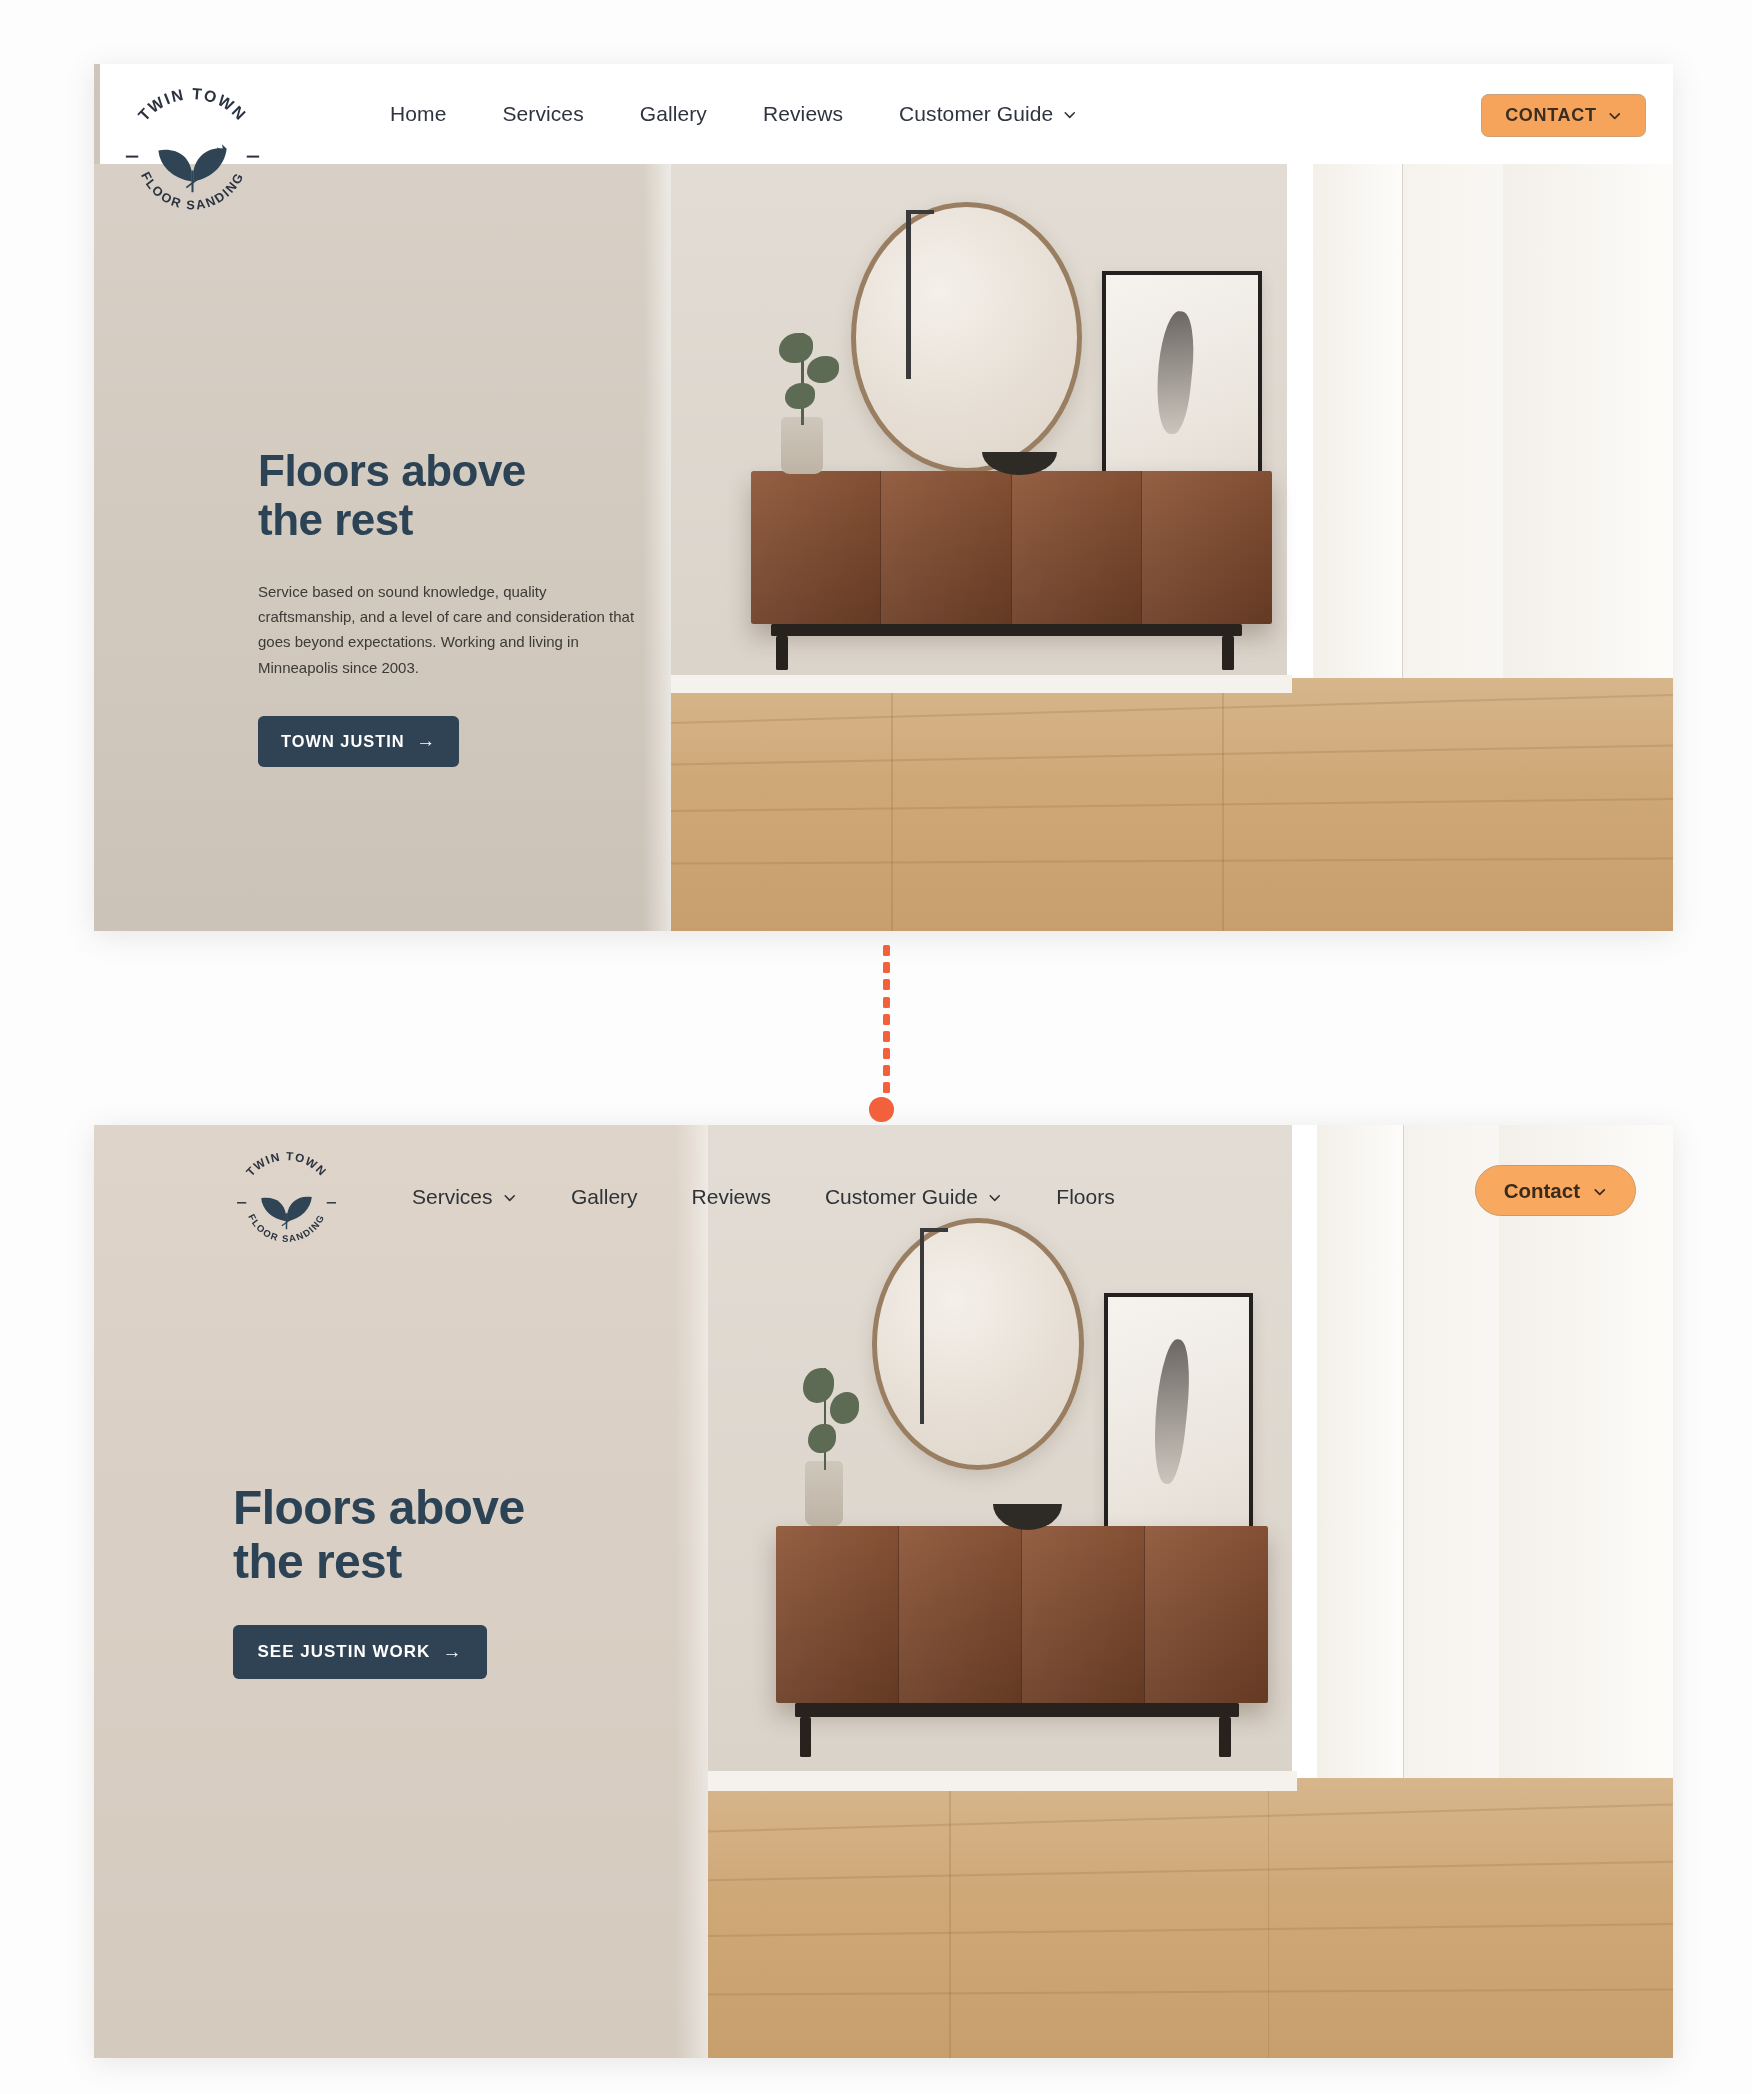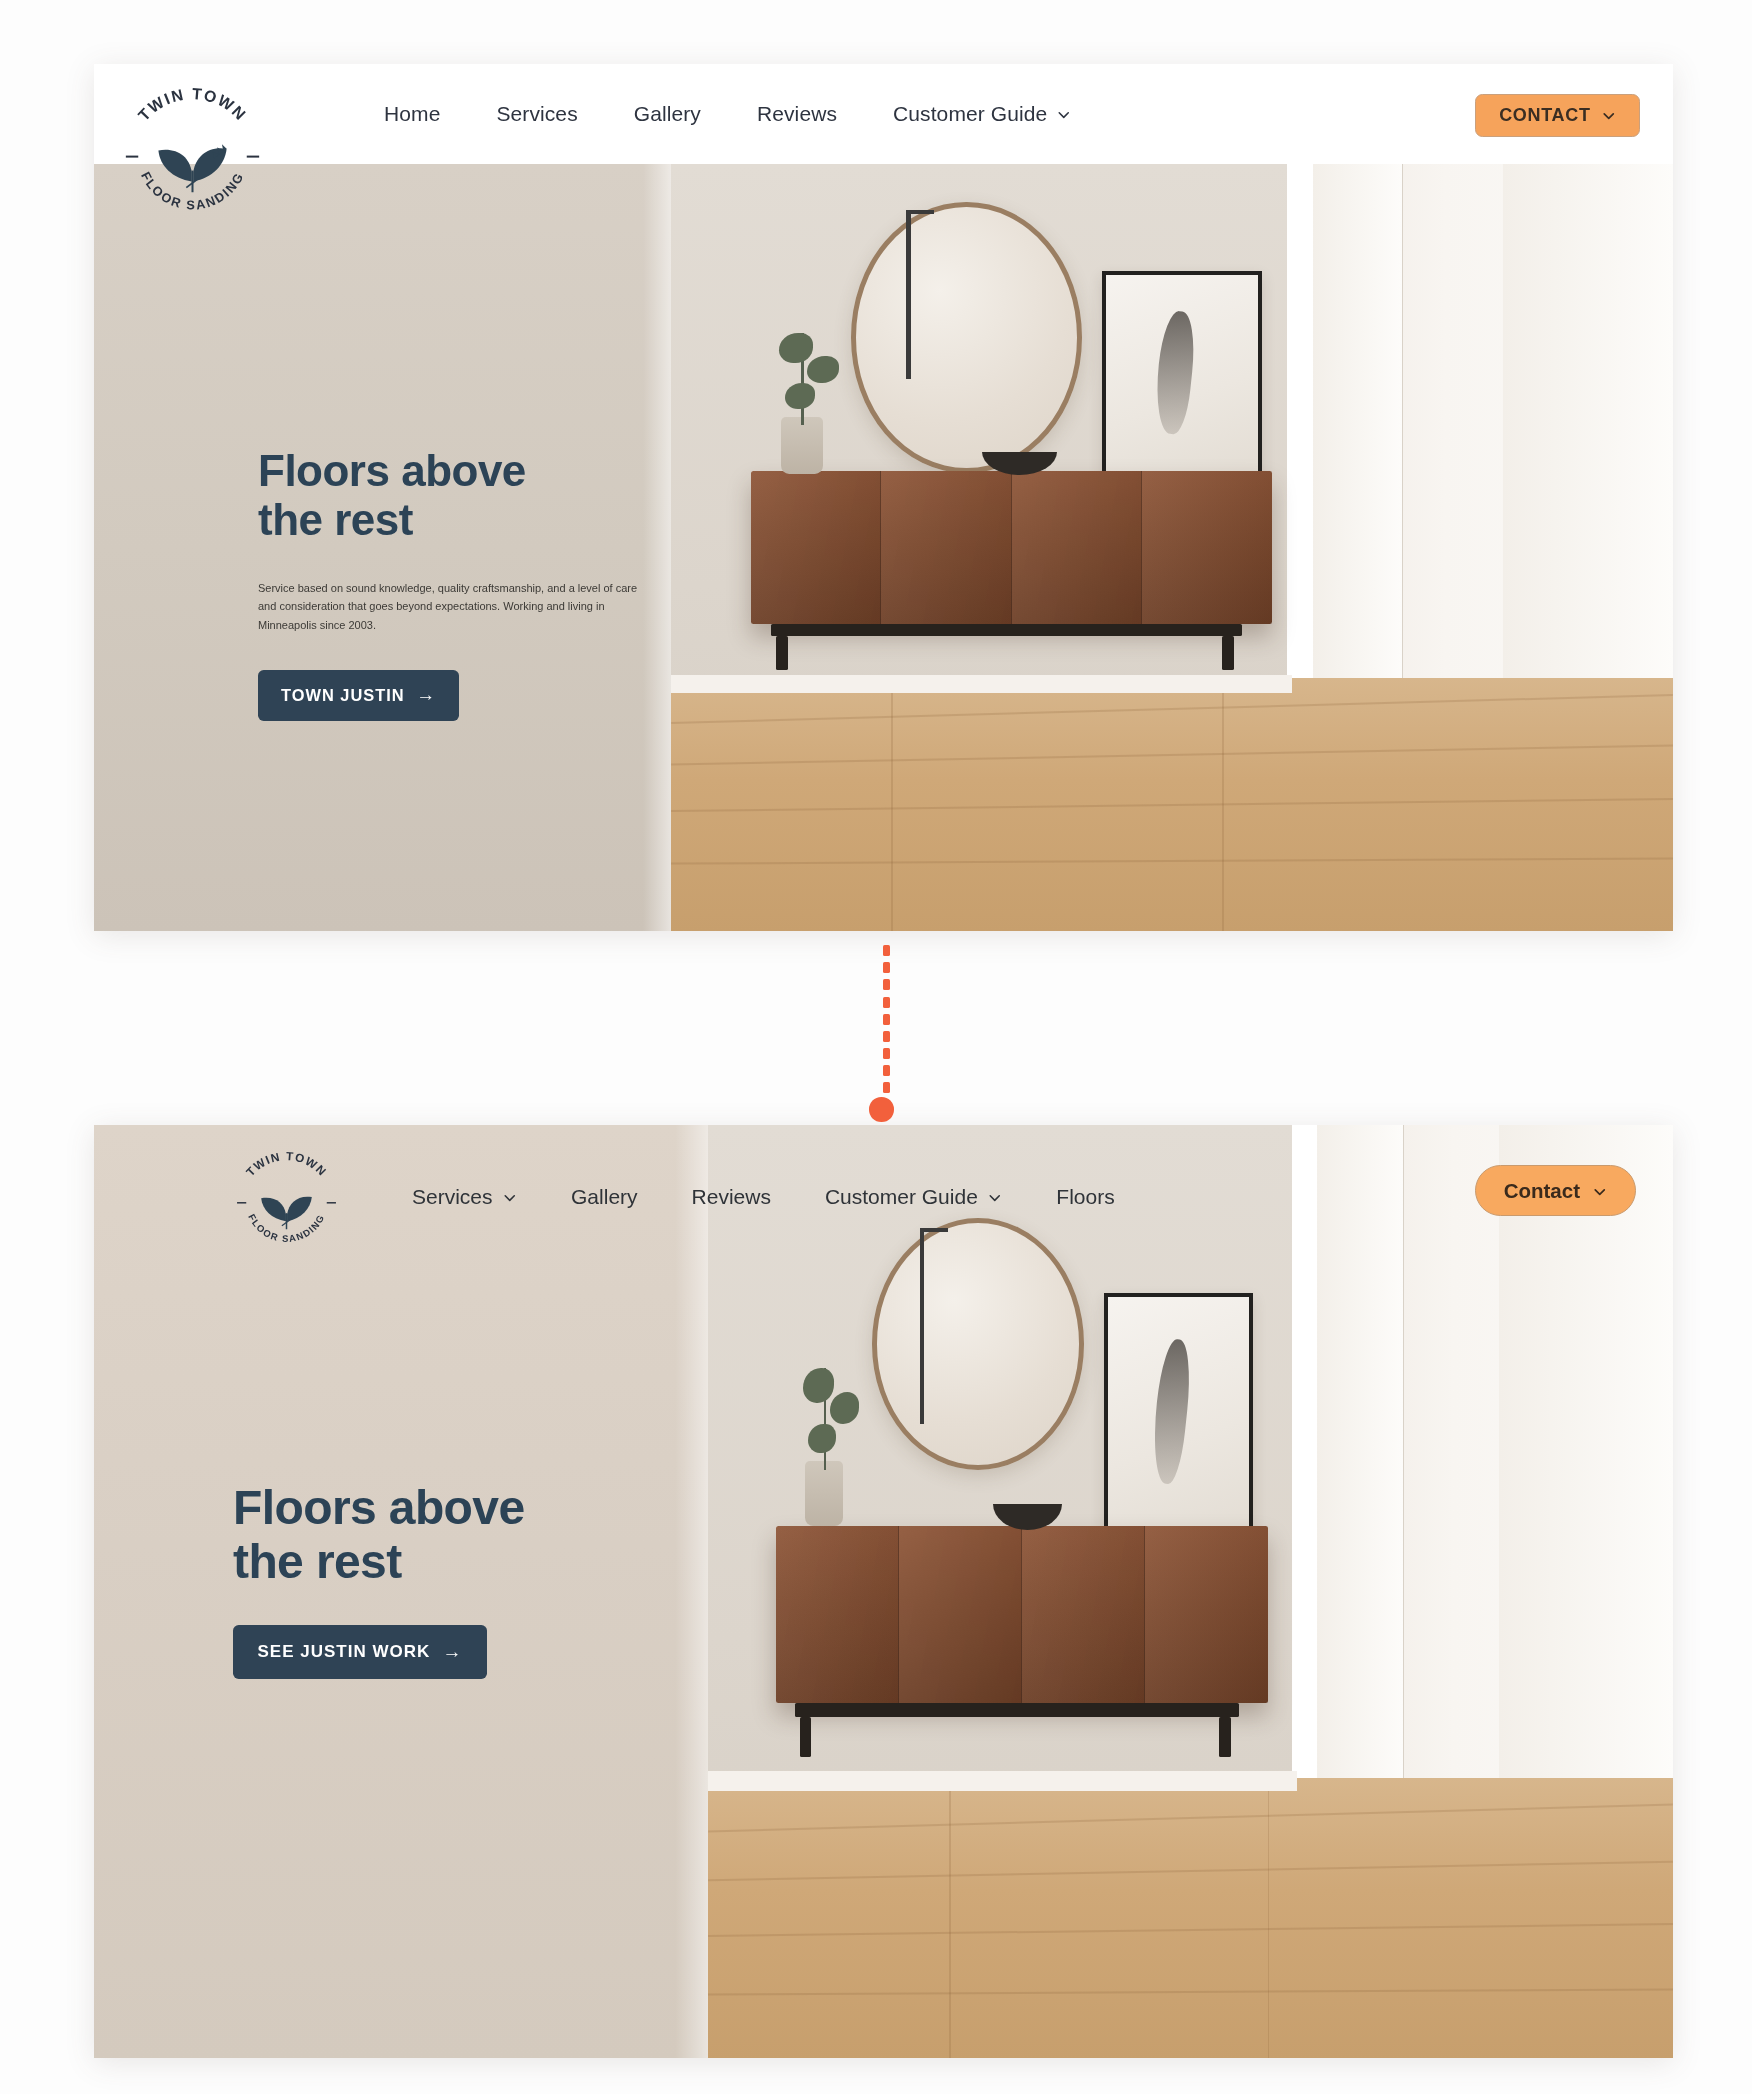--- a/index.html
+++ b/index.html
@@ -17,21 +17,21 @@
     position: absolute;
     overflow: hidden;
     box-shadow: 0 4.9px 28px rgba(90,80,70,0.13);
     background: #cfc6bb;
   }
 
   
   #card-top { left: 94px; top: 64px; width: 1579px; height: 867px; }
 
   .topbar {
-    position: absolute; left: 0; top: 0; width: 100%; height: 100px;
+    position: absolute; left: 6px; top: 0; width: 100%; height: 100px;
     background: #ffffff; z-index: 5;
     display: flex; align-items: center;
   }
   .logo-wrap { position: absolute; left: 21px; top: 11.5px; width: 155px; height: 155px; z-index: 9; }
   .logo-wrap svg { width: 100%; height: 100%; display: block; }
 
   .topnav { display: flex; align-items: center; gap: 0; margin-left: 262px; }
   .topnav .nav-link {
     font-size: 21px; color: #2e3440; padding: 0 28px; letter-spacing: 0.1px;
     display: flex; align-items: center; gap: 8.2px; cursor: pointer;
@@ -61,21 +61,21 @@
     content: ""; position: absolute; right: 0; top: 0; width: 28px; height: 100%;
     background: linear-gradient(90deg, rgba(255,255,255,0) 0%, rgba(255,255,255,.55) 100%);
   }
   .hero1-photo { position: absolute; left: 577px; top: 0; right: 0; bottom: 0; overflow: hidden; }
 
   .hero1-copy { position: absolute; left: 164px; top: 282px; width: 385px; z-index: 4; }
   .h1-title {
     font-size: 44px; line-height: 1.12; font-weight: 700; color: #2c4356;
     letter-spacing: -0.5px; margin-bottom: 34px;
   }
-  .h1-para { font-size: 11px; line-height: 1.69; color: #3c3a36; margin-bottom: 36px; }
+  .h1-para { font-size: 15px; line-height: 1.69; color: #3c3a36; margin-bottom: 36px; }
   .btn-dark {
     display: inline-flex; align-items: center; gap: 11.5px;
     background: #2f4355; color: #ffffff; border-radius: 5.7px;
     height: 51px; padding: 0 23px; font-size: 16.4px; font-weight: 700;
     letter-spacing: 1px; cursor: pointer;
   }
   .arrow { font-size: 19px; line-height: 1; position: relative; top: -0.8px; }
 
   
   .connector { position: absolute; left: 883px; top: 945px; width: 6.5px; height: 164px; z-index: 3; }

